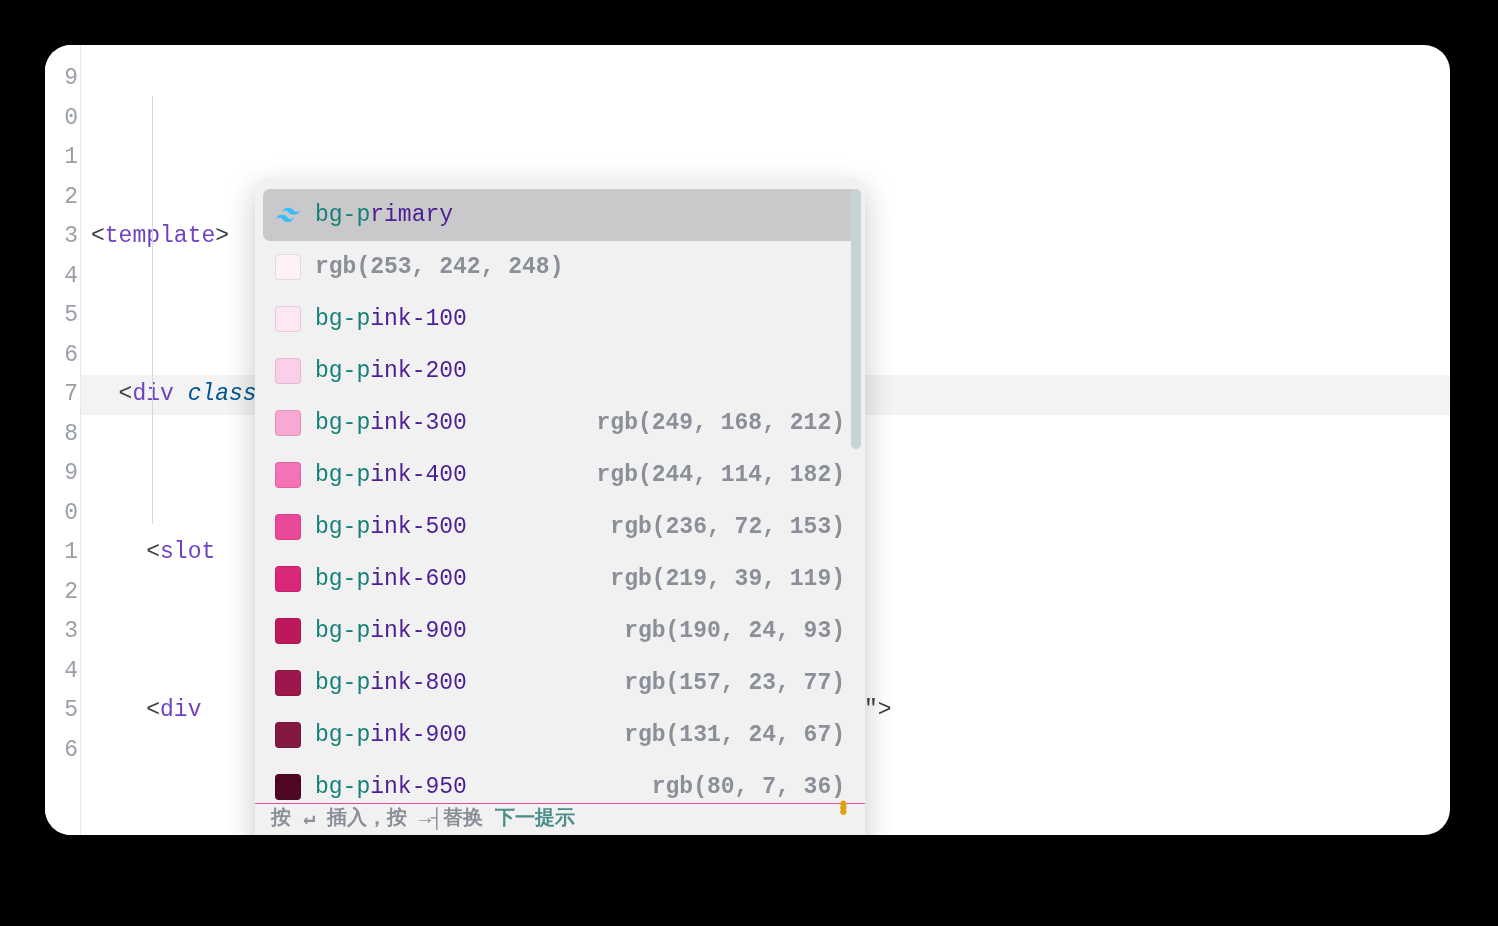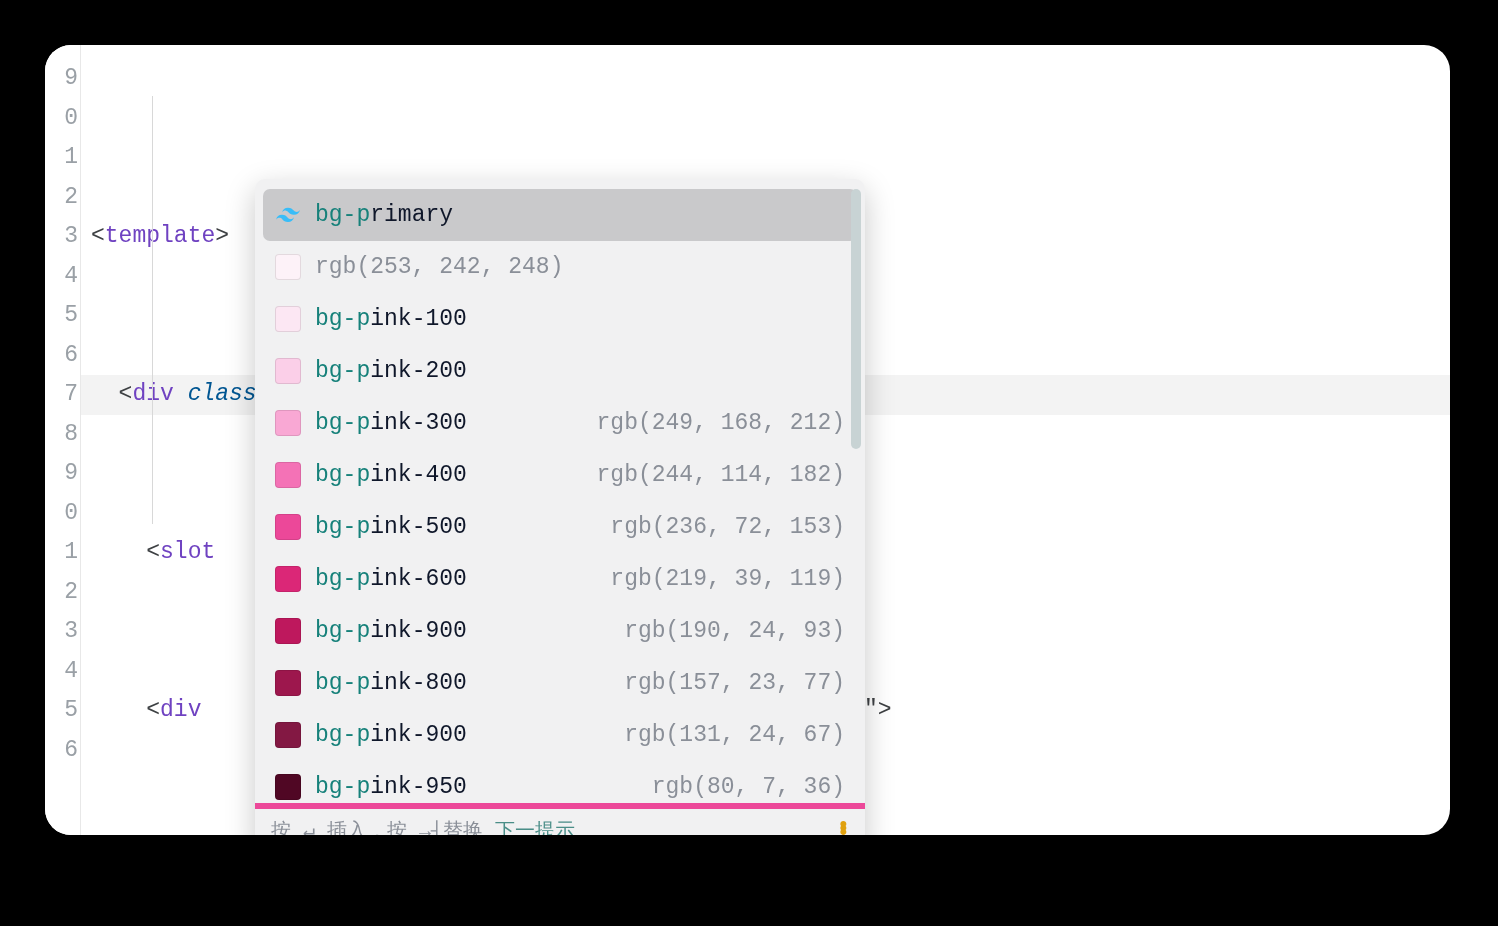--- a/index.html
+++ b/index.html
@@ -105,39 +105,39 @@
     width: 26px; height: 26px;
     margin-right: 14px;
     display: inline-flex;
     align-items: center;
     justify-content: center;
     color: #38bdf8;
     flex-shrink: 0;
   }
   .popup-label { flex: 1; }
   .popup-label .match { color: #16817a; }
-  .popup-label .rest  { color: #0f172a; }
-  .popup-value { color: #8a8f98; }
+  .popup-label .rest  { color: #4c1d95; }
+  .popup-value { color: #8a8f98; font-weight: bold; }
   .popup-scrollbar {
     position: absolute;
     right: 4px;
     top: 10px;
     width: 10px;
     height: 260px;
     background: #c8d3d4;
     border-radius: 5px;
   }
   .popup-footer {
     height: 48px;
-    border-top: 6px solid #ec4899;
-    display: flex;
-    align-items: center;
+    border-top: 1px solid #ec4899;
+    display: flex;
     padding: 0 16px;
     font-size: 20px;
     color: #8a8f98;
+    font-weight: bold;
   }
   .popup-footer .hint-link { color: #4a8e88; margin-left: 12px; }
   .popup-footer .spacer { flex: 1; }
   .kebab { color: #e0a10e; font-size: 22px; letter-spacing: -1px; line-height: 4px;}
   .kebab span{display:block;}
 </style>
 </head>
 <body>
 
 <div class="editor-window">

